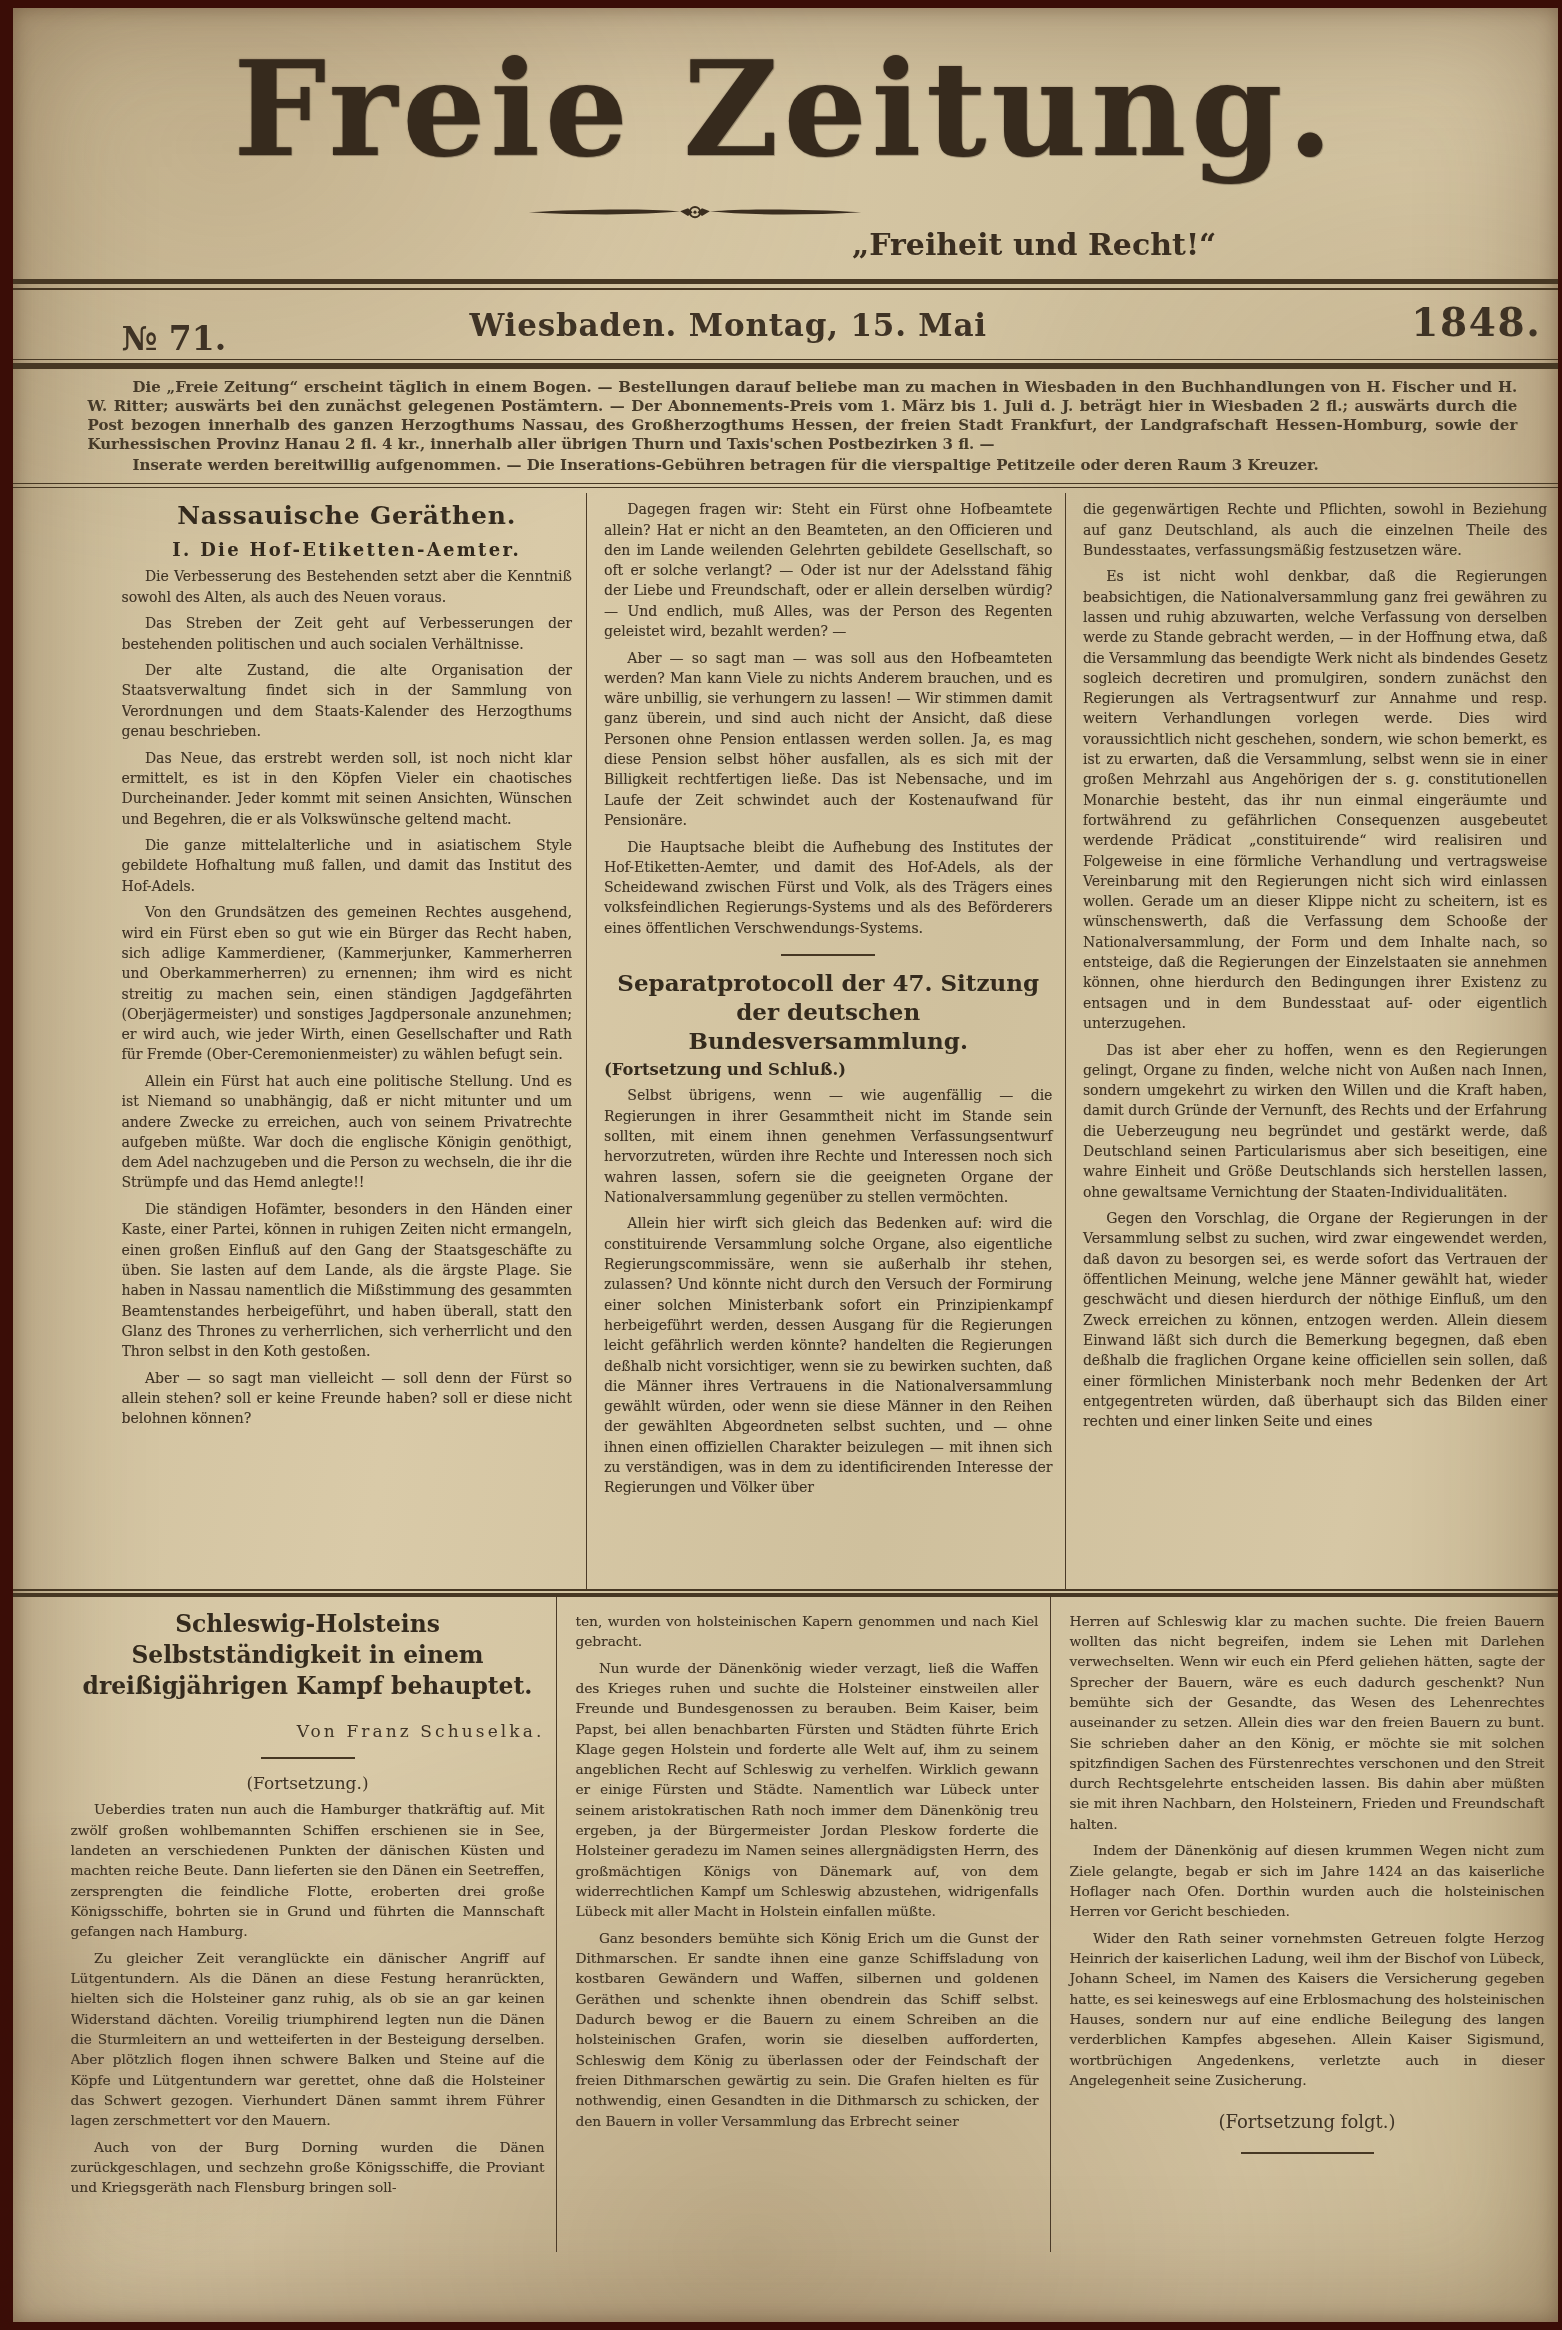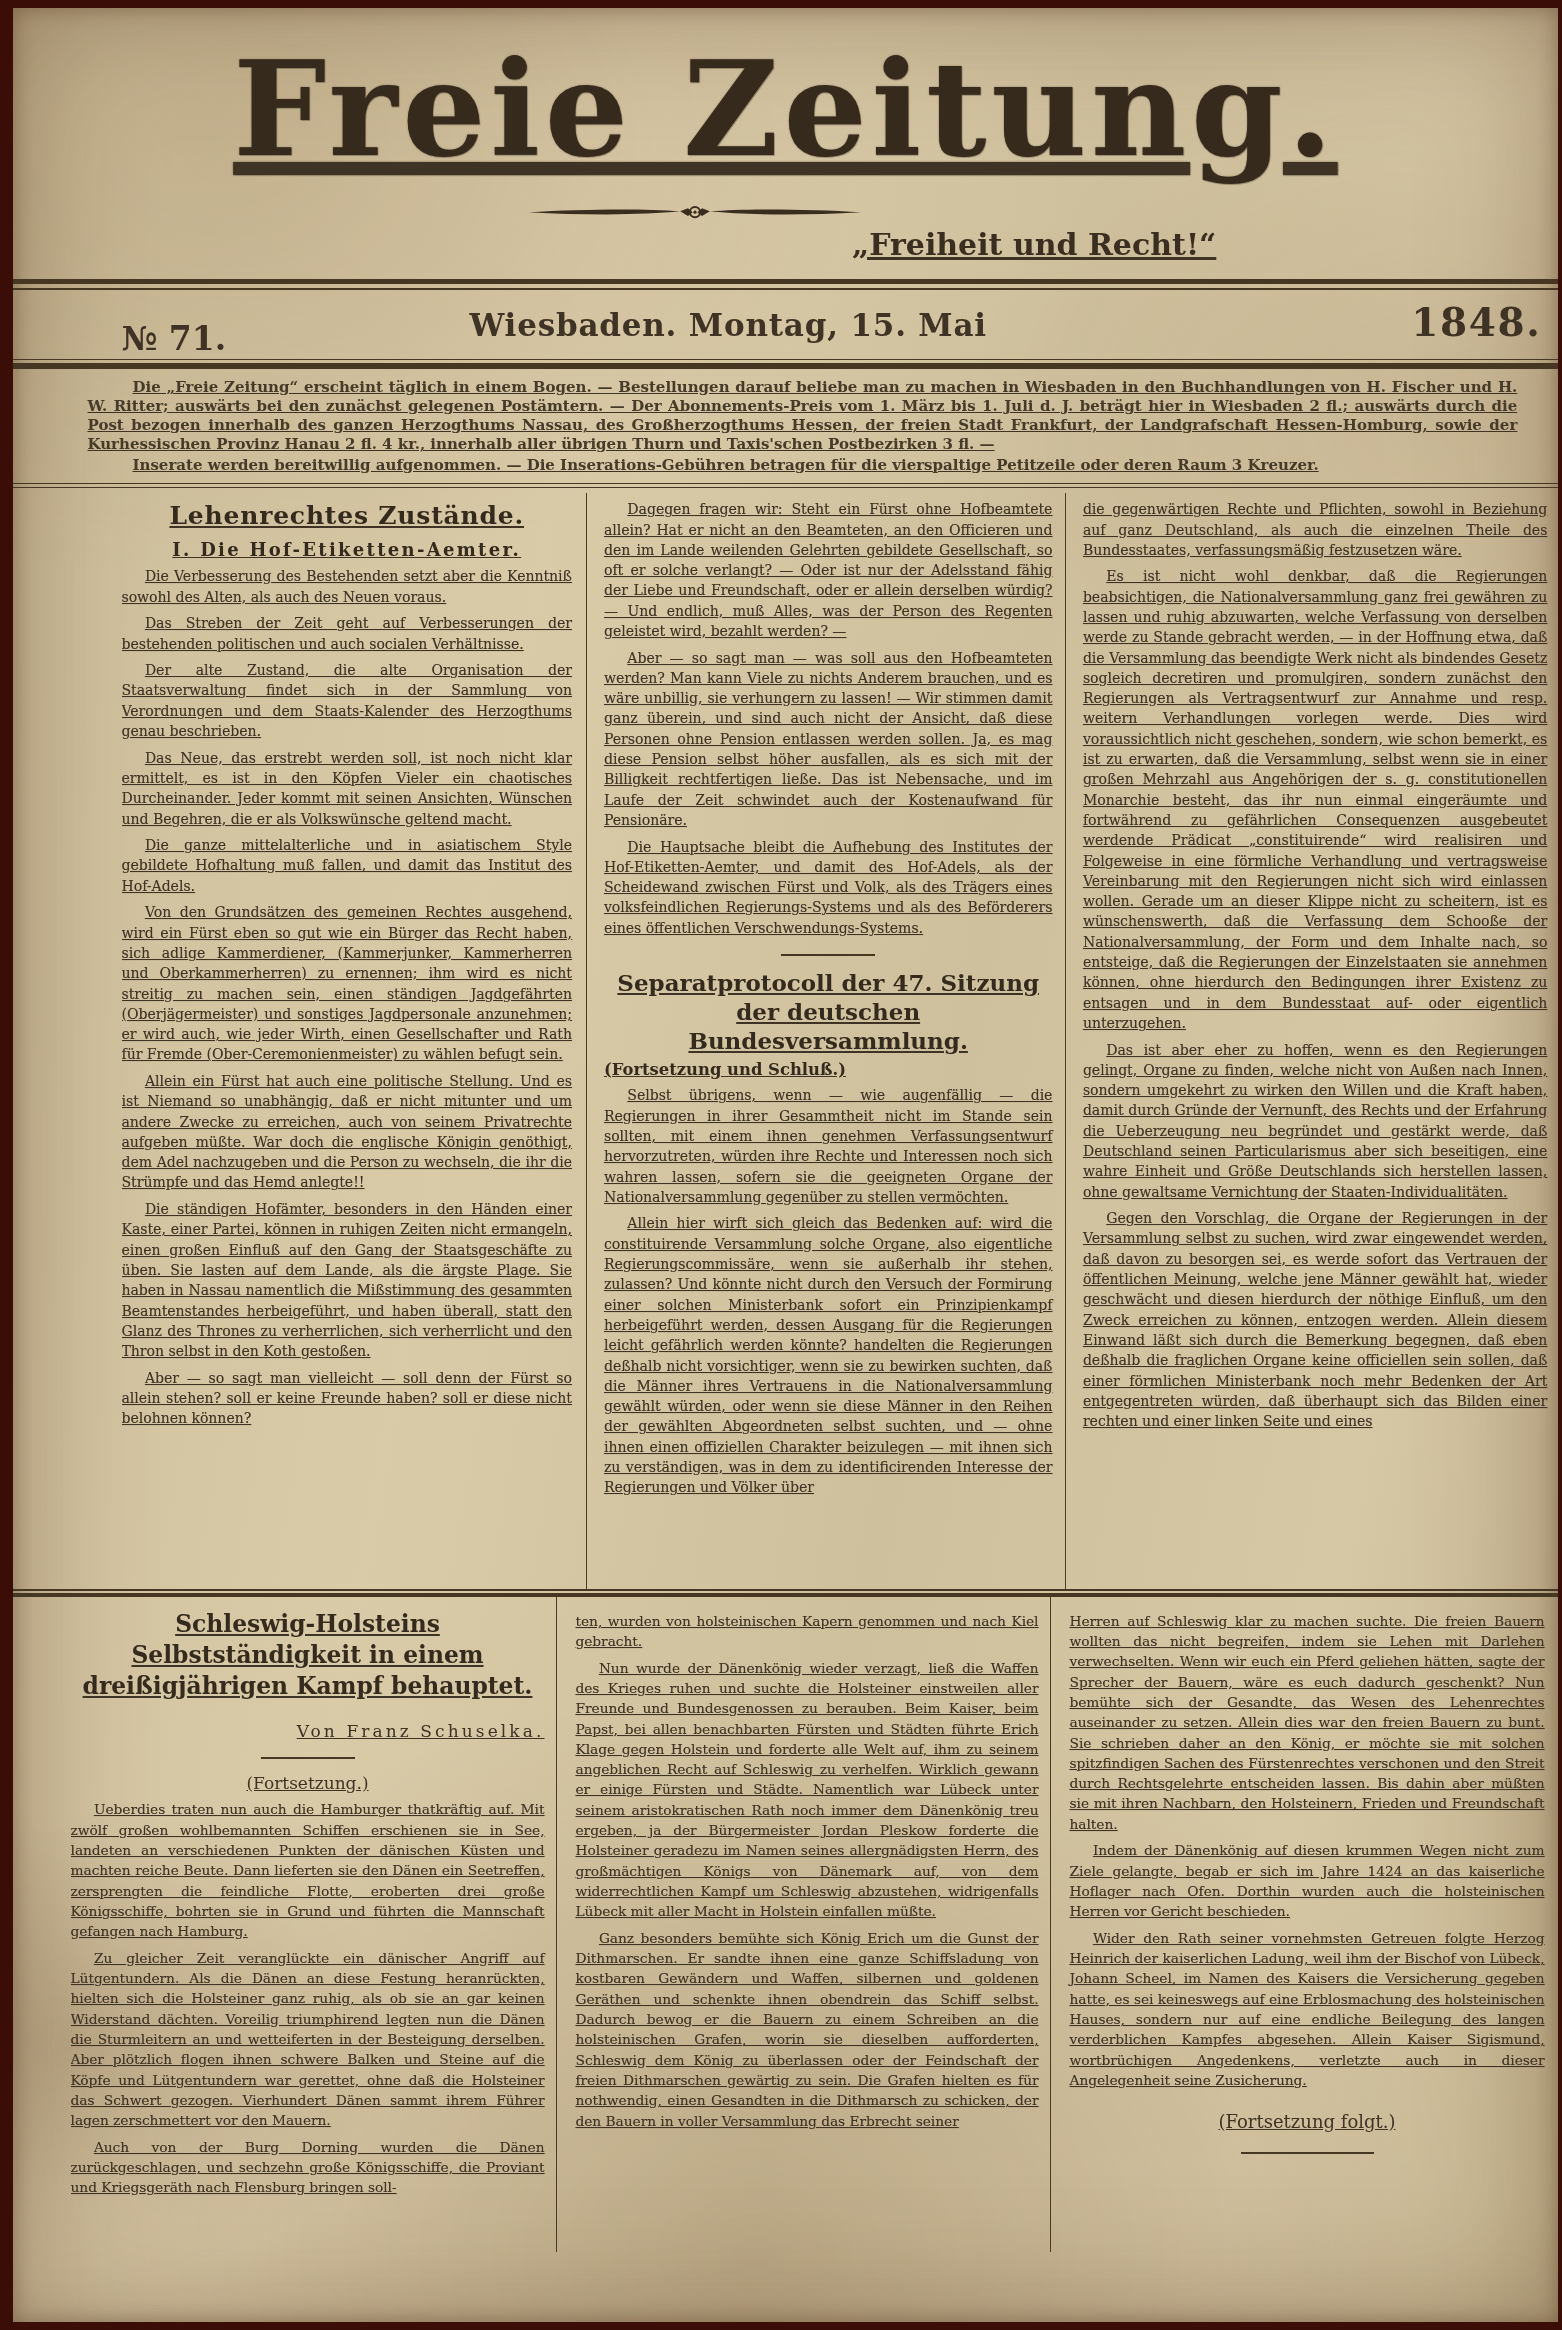--- a/index.html
+++ b/index.html
@@ -11,21 +11,20 @@
   .paper{
     position:absolute;top:7.8px;left:12.5px;right:4.7px;bottom:7.8px;
     color:#3f3325;
     background:
       radial-gradient(1016px 703px at 14% 6%, rgba(125,92,52,.16), transparent 62%),
       radial-gradient(781px 594px at 92% 18%, rgba(125,92,52,.13), transparent 60%),
       radial-gradient(1172px 860px at 48% 97%, rgba(112,80,46,.20), transparent 65%),
       radial-gradient(547px 391px at 4% 88%, rgba(100,70,40,.22), transparent 60%),
       linear-gradient(100deg,#ccbd9a 0%,#d9caa8 32%,#cfc09d 58%,#d6c7a5 82%,#c7b792 100%);
     box-shadow: inset 0 0 133px rgba(80,50,25,.42), inset 0 0 20.3px rgba(60,32,16,.38);
-    text-decoration: underline;
   }
   .rule{background:#463723;margin:0;}
   .rule.thick{height:5.5px;}
   .rule.thick4{height:3.9px;}
   .rule.thin{height:1.6px;}
   .mast-title{
     text-align:center;font-weight:bold;font-size:131px;line-height:164px;
     letter-spacing:4.7px;margin-top:19px;color:#362a1d;
     text-shadow:0 0 1.6px rgba(54,42,29,.55), 0.8px 0.8px 0 rgba(54,42,29,.25);
   }
@@ -109,21 +108,21 @@
     <p>Die „Freie Zeitung“ erscheint täglich in einem Bogen. — Bestellungen darauf beliebe man zu machen in Wiesbaden in den Buchhandlungen von H. Fischer und H. W. Ritter; auswärts bei den zunächst gelegenen Postämtern. — Der Abonnements-Preis vom 1. März bis 1. Juli d. J. beträgt hier in Wiesbaden 2 fl.; auswärts durch die Post bezogen innerhalb des ganzen Herzogthums Nassau, des Großherzogthums Hessen, der freien Stadt Frankfurt, der Landgrafschaft Hessen-Homburg, sowie der Kurhessischen Provinz Hanau 2 fl. 4 kr., innerhalb aller übrigen Thurn und Taxis'schen Postbezirken 3 fl. —</p>
     <p class="ins">Inserate werden bereitwillig aufgenommen. — Die Inserations-Gebühren betragen für die vierspaltige Petitzeile oder deren Raum 3 Kreuzer.</p>
   </div>
 
   <div class="rule thin"></div>
   <div class="rule thin" style="margin-top:3.1px;height:0.8px"></div>
 
   <div class="cols">
 
     <div class="col col1">
-      <h2>Lehenrechtes Zustände.</h2>
+      <h2>Nassauische Geräthen.</h2>
       <h3>I. Die Hof-Etiketten-Aemter.</h3>
       <p>Die Verbesserung des Bestehenden setzt aber die Kenntniß sowohl des Alten, als auch des Neuen voraus.</p>
       <p>Das Streben der Zeit geht auf Verbesserungen der bestehenden politischen und auch socialen Verhältnisse.</p>
       <p>Der alte Zustand, die alte Organisation der Staatsverwaltung findet sich in der Sammlung von Verordnungen und dem Staats-Kalender des Herzogthums genau beschrieben.</p>
       <p>Das Neue, das erstrebt werden soll, ist noch nicht klar ermittelt, es ist in den Köpfen Vieler ein chaotisches Durcheinander. Jeder kommt mit seinen Ansichten, Wünschen und Begehren, die er als Volkswünsche geltend macht.</p>
       <p>Die ganze mittelalterliche und in asiatischem Style gebildete Hofhaltung muß fallen, und damit das Institut des Hof-Adels.</p>
       <p>Von den Grundsätzen des gemeinen Rechtes ausgehend, wird ein Fürst eben so gut wie ein Bürger das Recht haben, sich adlige Kammerdiener, (Kammerjunker, Kammerherren und Oberkammerherren) zu ernennen; ihm wird es nicht streitig zu machen sein, einen ständigen Jagdgefährten (Oberjägermeister) und sonstiges Jagdpersonale anzunehmen; er wird auch, wie jeder Wirth, einen Gesellschafter und Rath für Fremde (Ober-Ceremonienmeister) zu wählen befugt sein.</p>
       <p>Allein ein Fürst hat auch eine politische Stellung. Und es ist Niemand so unabhängig, daß er nicht mitunter und um andere Zwecke zu erreichen, auch von seinem Privatrechte aufgeben müßte. War doch die englische Königin genöthigt, dem Adel nachzugeben und die Person zu wechseln, die ihr die Strümpfe und das Hemd anlegte!!</p>
       <p>Die ständigen Hofämter, besonders in den Händen einer Kaste, einer Partei, können in ruhigen Zeiten nicht ermangeln, einen großen Einfluß auf den Gang der Staatsgeschäfte zu üben. Sie lasten auf dem Lande, als die ärgste Plage. Sie haben in Nassau namentlich die Mißstimmung des gesammten Beamtenstandes herbeigeführt, und haben überall, statt den Glanz des Thrones zu verherrlichen, sich verherrlicht und den Thron selbst in den Koth gestoßen.</p>
       <p>Aber — so sagt man vielleicht — soll denn der Fürst so allein stehen? soll er keine Freunde haben? soll er diese nicht belohnen können?</p>

